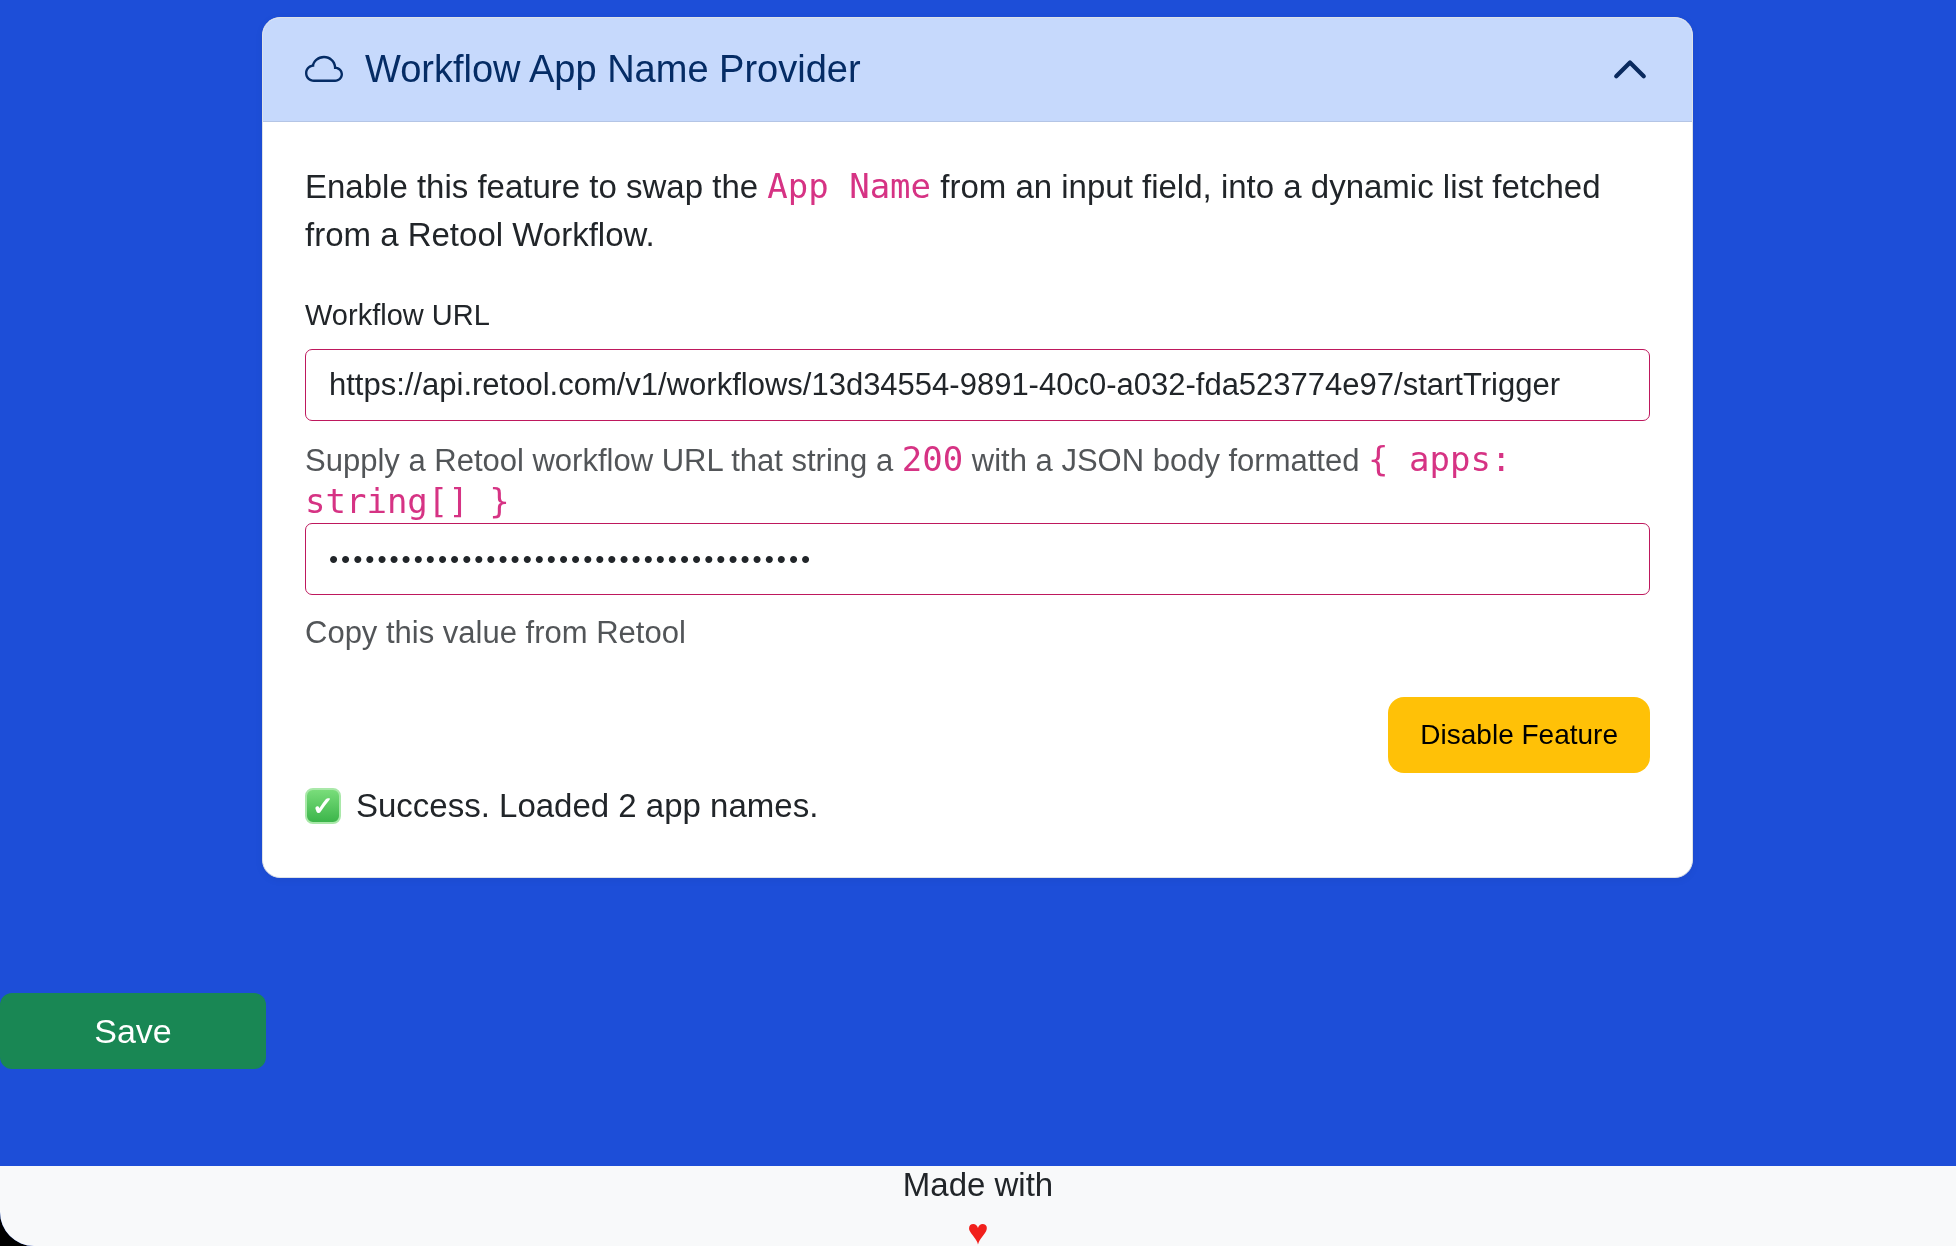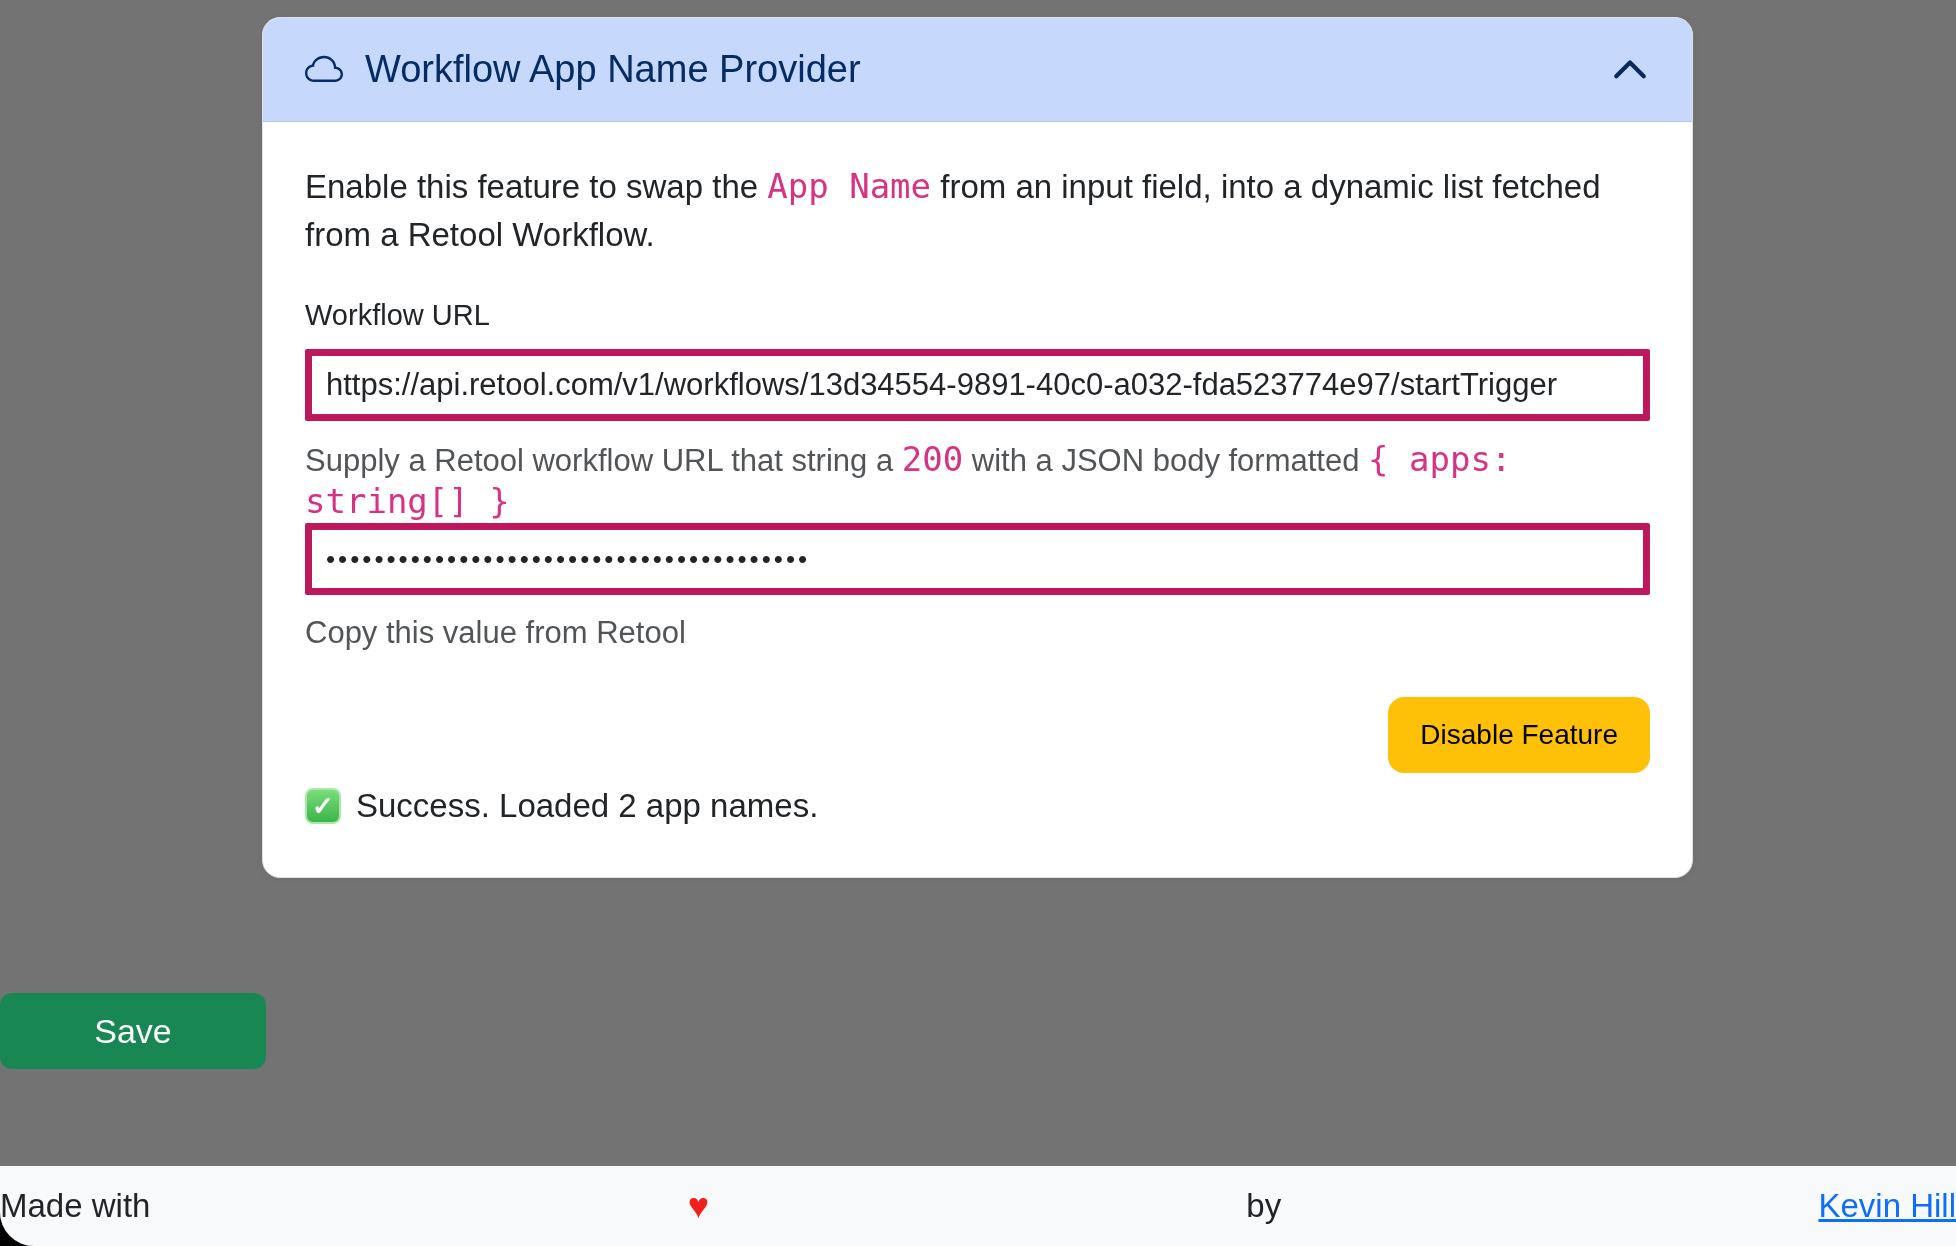--- a/index.html
+++ b/index.html
@@ -2,21 +2,21 @@
 <html><head>
 <meta charset="utf-8">
 <style>
   * { margin: 0; padding: 0; box-sizing: border-box; }
   html, body { background: #000; }
   body { font-family: "Liberation Sans", sans-serif; }
   .page {
     position: relative;
     width: 1956px;
     height: 1246px;
-    background: #737373;
+    background: #1d4ed8;
     overflow: hidden;
     border-bottom-left-radius: 34px; 
   }
 
   
   .card {
     position: absolute;
     left: 262px;
     top: 17px;
     width: 1431px;
@@ -60,23 +60,23 @@
     line-height: 40px;
     font-weight: 500;
     margin-bottom: 14px;
   }
   .form-label.second { margin-top: 54px; }
 
   .form-control {
     display: block;
     width: 100%;
     height: 72px;
-    border: 7px solid #be185d;
-    border-radius: 2px;
-    padding: 0 14px;
+    border: 1px solid #be185d;
+    border-radius: 7px;
+    padding: 0 23px;
     font-size: 31px;
     color: #212529;
     font-family: "Liberation Sans", sans-serif;
     background: #fff;
     outline: none;
     white-space: nowrap;
     overflow: hidden;
   }
   .form-control.key {
     font-size: 26px;
@@ -155,23 +155,25 @@
   
   .footer {
     position: absolute;
     left: 0;
     bottom: 0;
     width: 100%;
     height: 80px;
     background: #f8f9fa;
     display: flex;
     align-items: center;
-    justify-content: space-between;
+    justify-content: flex-start;
     font-size: 33px;
     color: #212529;
+    gap: 10px;
+    flex-direction: column;
   }
   .heart { color: #f1201c; font-size: 36px; line-height: 1; }
   .footer a {
     color: #0d6efd;
     text-decoration: underline;
   }
 </style>
 </head>
 <body>
 

